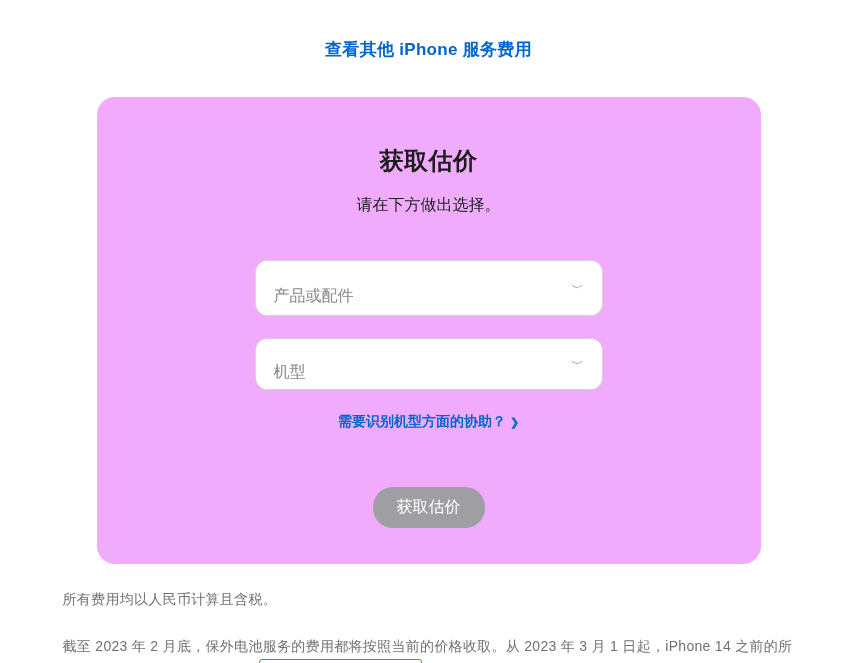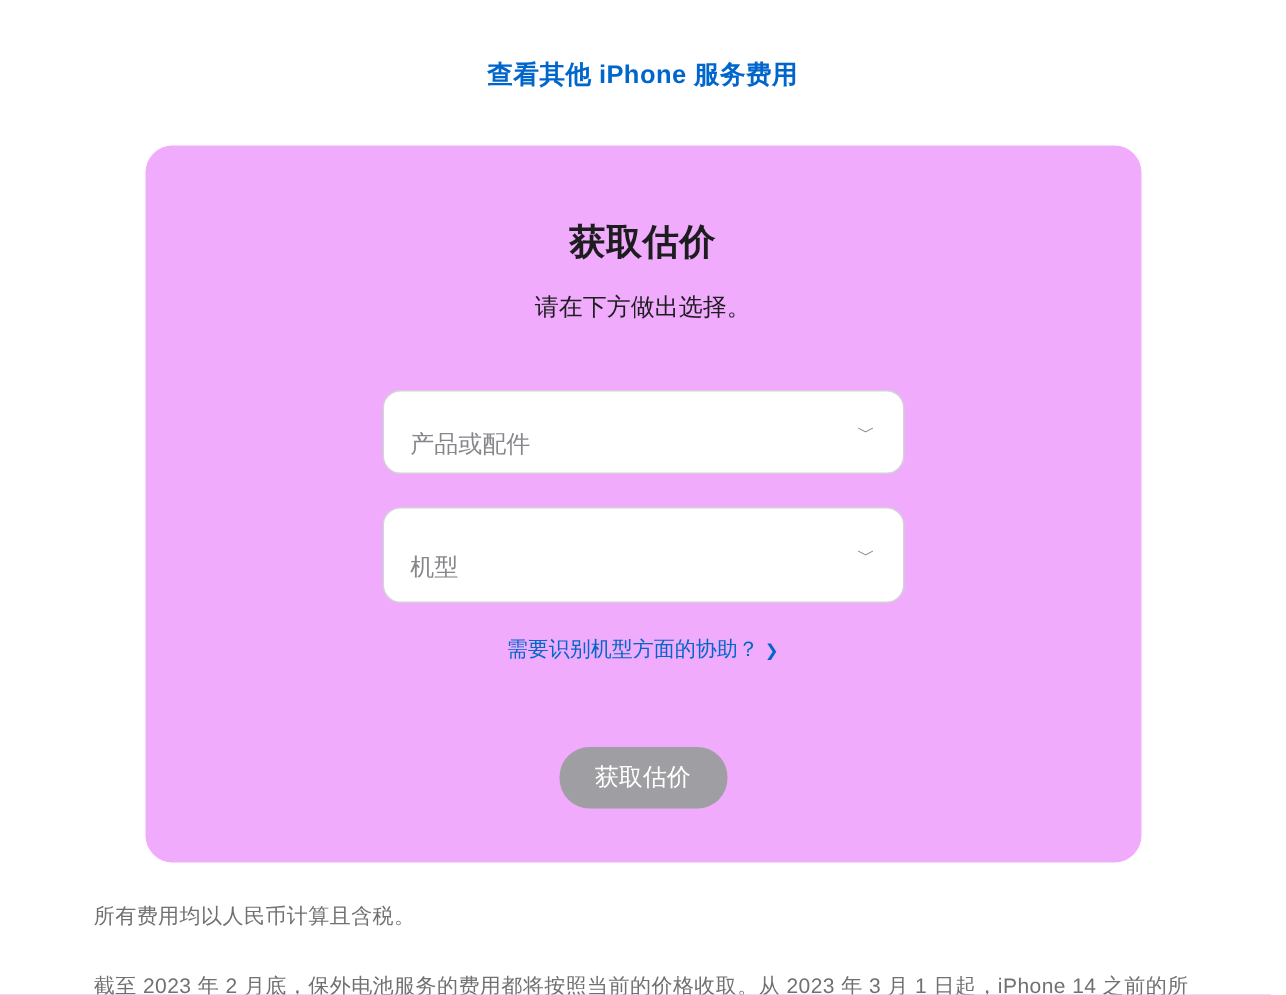--- a/index.html
+++ b/index.html
@@ -57,34 +57,35 @@
       background: #fff;
       border: 1px solid #d2d2d7;
       border-radius: 12px;
       padding: 0 18px;
       display: flex;
       align-items: center;
       justify-content: space-between;
       cursor: pointer;
     }
     .select-box.second {
-      height: 64px;
+      height: 52px;
     }
     .select-placeholder {
       color: #86868b;
       font-size: 16px;
       margin-top: 17px;
     }
     .chevron {
       color: #86868b;
       font-size: 12px;
     }
     .help-link {
       margin-top: 0;
       margin-bottom: 56px;
+      font-weight: bold;
     }
     .help-link a {
       color: #0066cc;
       text-decoration: none;
       font-size: 14px;
     }
     .help-link .chev-right {
       color: #0066cc;
       margin-left: 4px;
       font-size: 11px;

